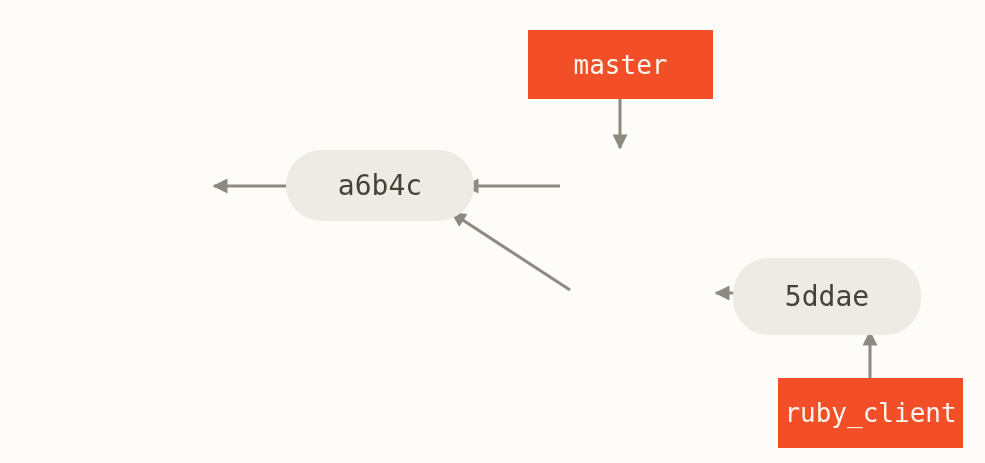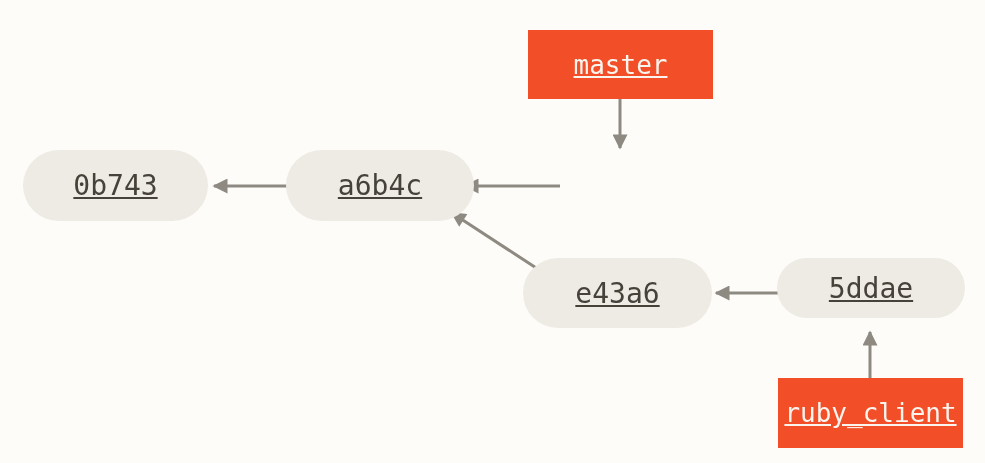--- a/index.html
+++ b/index.html
@@ -20,21 +20,20 @@
     top: 0;
     width: 985px;
     height: 463px;
   }
   .node {
     position: absolute;
     display: flex;
     align-items: center;
     justify-content: center;
     box-sizing: border-box;
-    text-decoration: underline;
   }
   .commit {
     background: var(--commit-fill, #edebe3);
     color: var(--commit-text, #474239);
     border-radius: 36px;
     font-size: 28px;
   }
   .branch {
     background: var(--branch-fill, #f24e27);
     color: var(--branch-text, #f9f4ee);
@@ -54,34 +53,28 @@
       </marker>
     </defs>
   <line x1="300" y1="186" x2="214" y2="186" stroke="#8e8a82" stroke-width="3" marker-end="url(#arrowhead)"></line>
       <line x1="560" y1="186" x2="465" y2="186" stroke="#8e8a82" stroke-width="3" marker-end="url(#arrowhead)"></line>
       <line x1="620" y1="99" x2="620" y2="148" stroke="#8e8a82" stroke-width="3" marker-end="url(#arrowhead)"></line>
       <line x1="570" y1="290" x2="452" y2="213" stroke="#8e8a82" stroke-width="3" marker-end="url(#arrowhead)"></line>
       <line x1="820" y1="293" x2="716" y2="293" stroke="#8e8a82" stroke-width="3" marker-end="url(#arrowhead)"></line>
       <line x1="870" y1="385" x2="870" y2="332" stroke="#8e8a82" stroke-width="3" marker-end="url(#arrowhead)"></line>
     </svg>
 
-  <div class="node commit" style="left: 23px; top: 150px; width: 185px; height: 71px;">
-    <span>0b743</span>
-  </div>
 
   <div class="node commit" style="left: 286px; top: 150px; width: 188px; height: 71px;">
     <span>a6b4c</span>
   </div>
 
 
-  <div class="node commit" style="left: 523px; top: 258px; width: 189px; height: 70px;">
-    <span>e43a6</span>
-  </div>
 
-  <div class="node commit" style="left: 777px; top: 258px; width: 188px; height: 60px;">
+  <div class="node commit" style="left: 733px; top: 258px; width: 188px; height: 77px;">
     <span>5ddae</span>
   </div>
 
   <div class="node branch" style="left: 528px; top: 30px; width: 185px; height: 69px;">
     <span>master</span>
   </div>
 
   <div class="node branch" style="left: 778px; top: 378px; width: 185px; height: 70px;">
     <span>ruby_client</span>
   </div>

